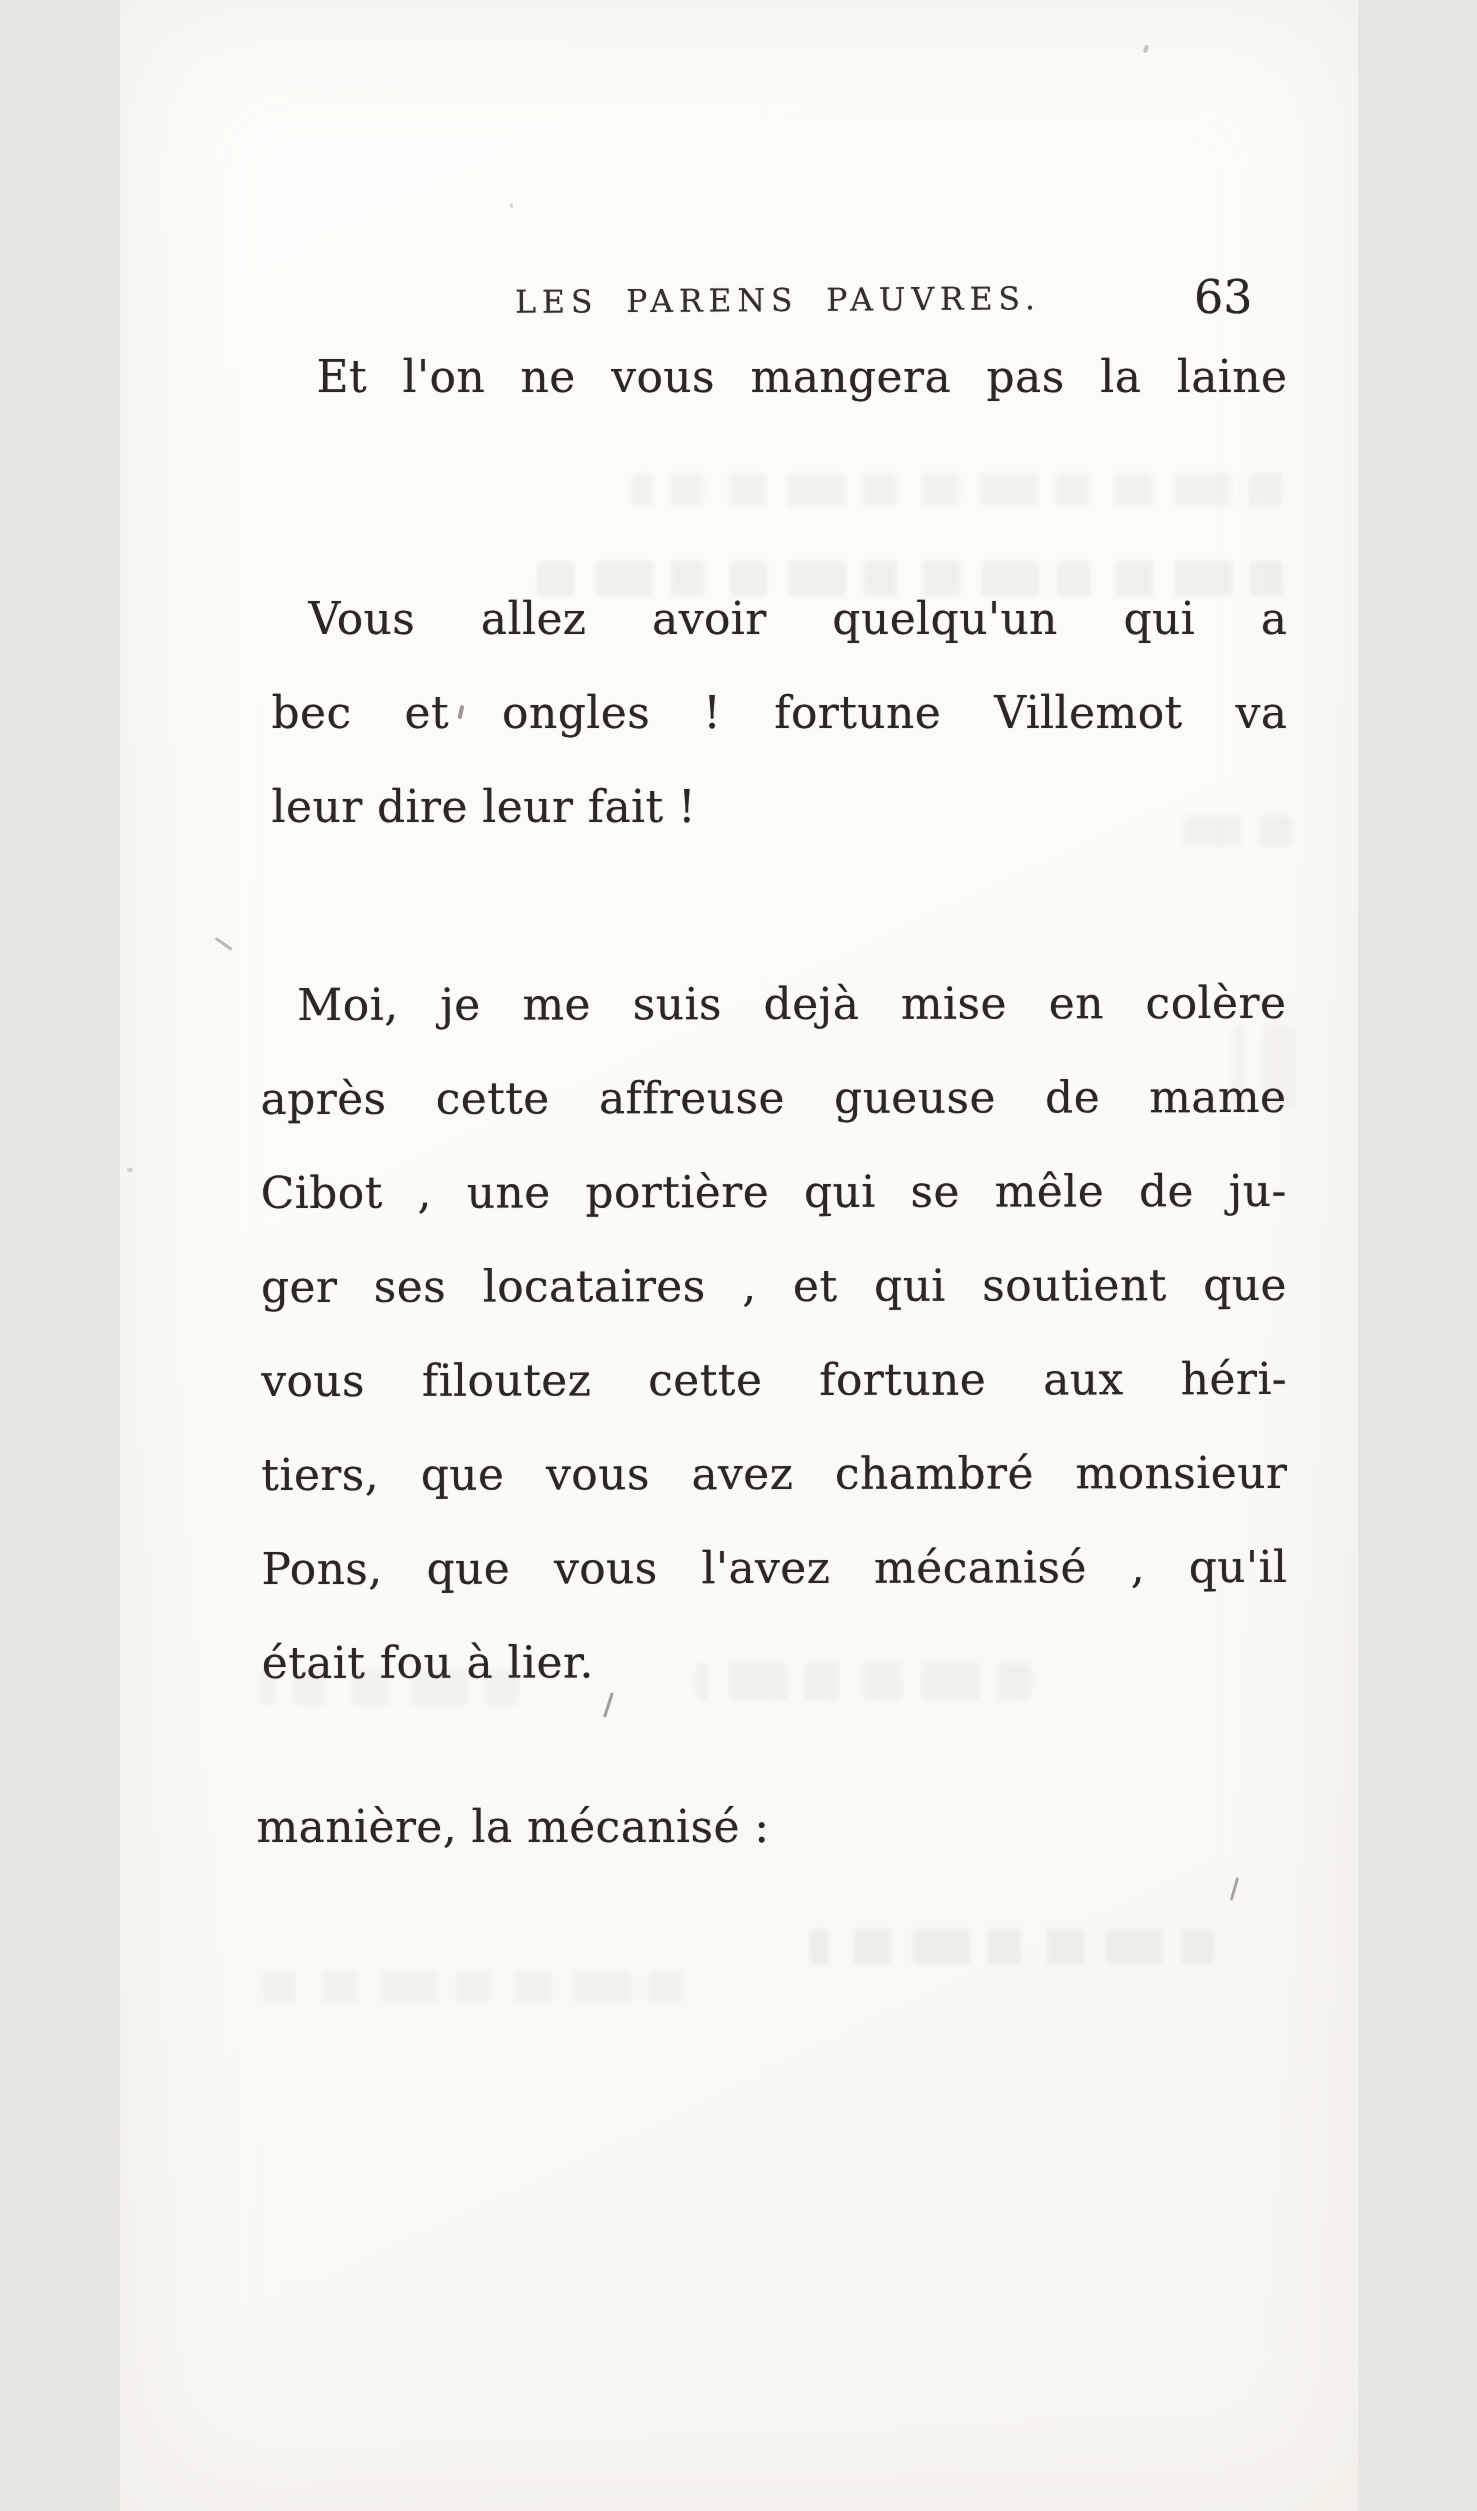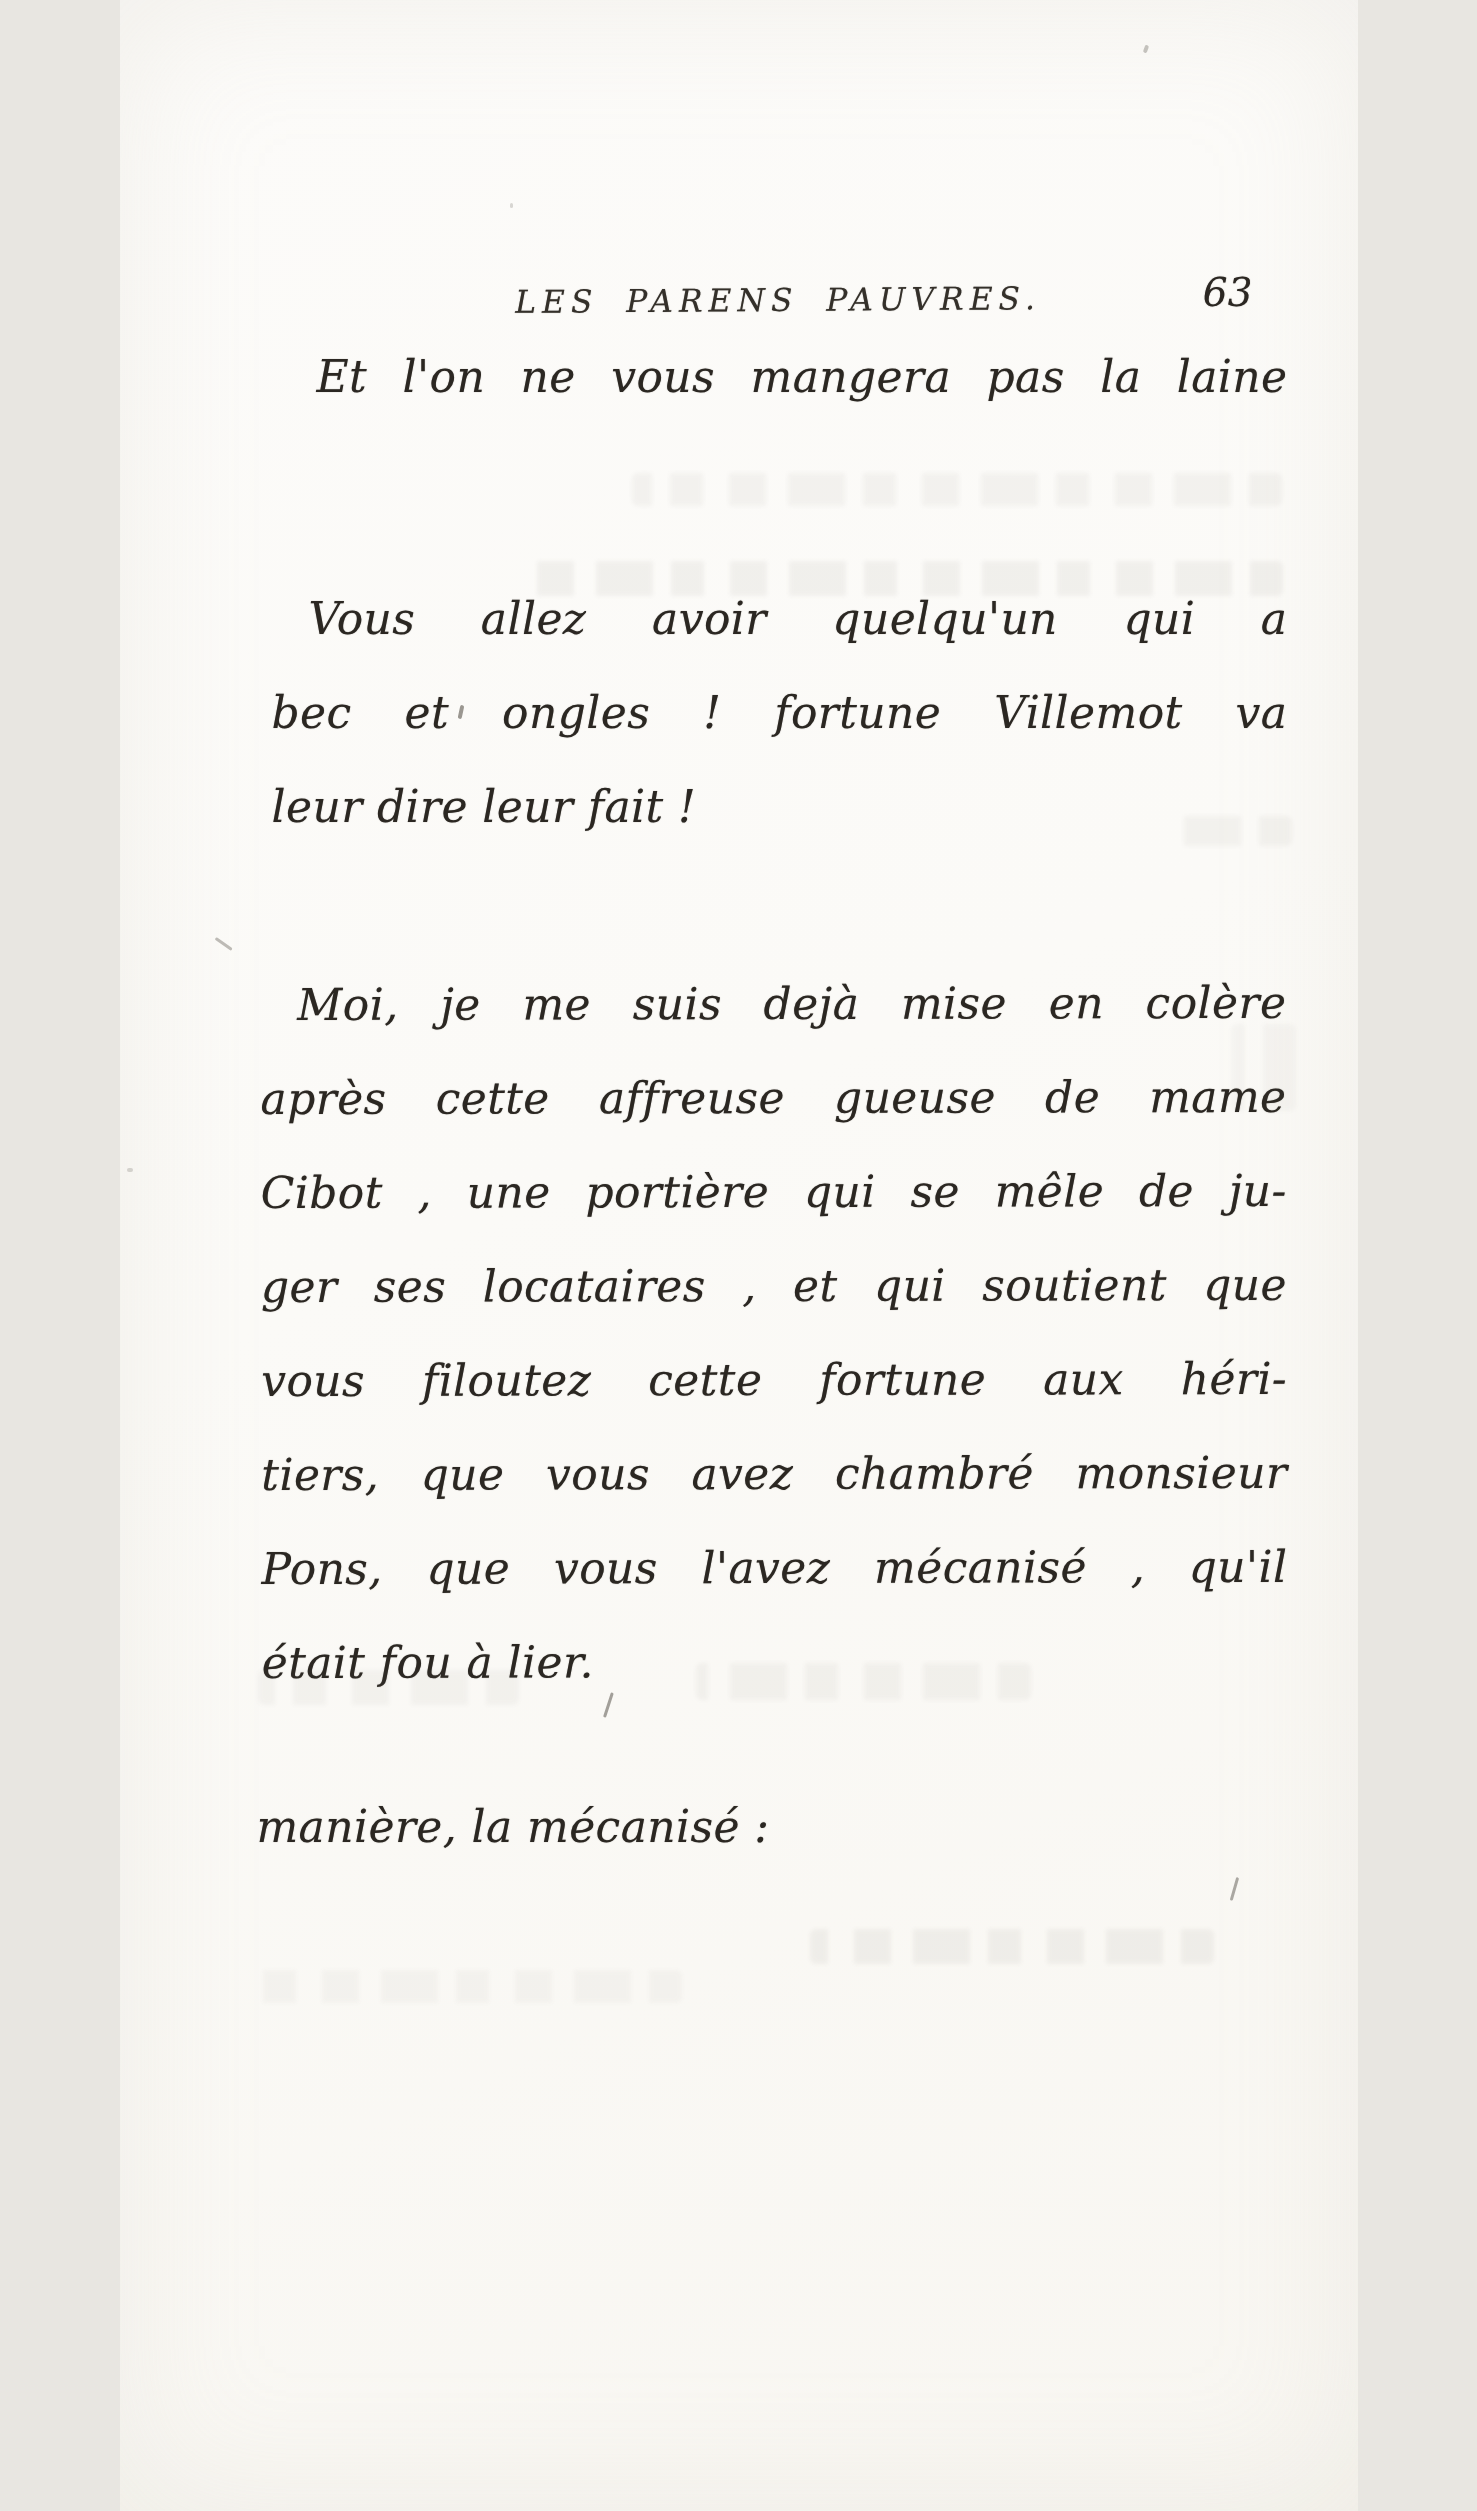--- a/index.html
+++ b/index.html
@@ -10,21 +10,20 @@
   .page {
     position: relative;
     width: 1238px;
     height: 2512px;
     margin: 0 auto;
     background: linear-gradient(155deg, #fcfbf9 0%, #fbfaf7 45%, #f8f6f1 100%);
     box-shadow: inset 0 0 138px rgba(205, 199, 186, 0.22);
     overflow: hidden;
     color: #2b2722;
     font-family: "DejaVu Serif", "Liberation Serif", serif;
-    font-style: italic;
   }
 
   
   .header {
     position: absolute;
     top: 274px;
     left: 148px;
     width: 1020px;
     height: 69px;
   }
@@ -37,21 +36,21 @@
     letter-spacing: 5.9px;
     word-spacing: 11.8px;
     white-space: nowrap;
     color: #34302a;
     text-shadow: 0 0 1px rgba(52, 48, 42, 0.55);
   }
   .page-number {
     position: absolute;
     right: 35px;
     top: -3.9px;
-    font-size: 39px;
+    font-size: 46px;
     color: #2b2722;
     text-shadow: 0 0 1px rgba(43, 39, 34, 0.55);
     text-align: center;
   }
 
   
   .paragraph {
     position: absolute;
     font-size: 44px;
     line-height: 94px;

